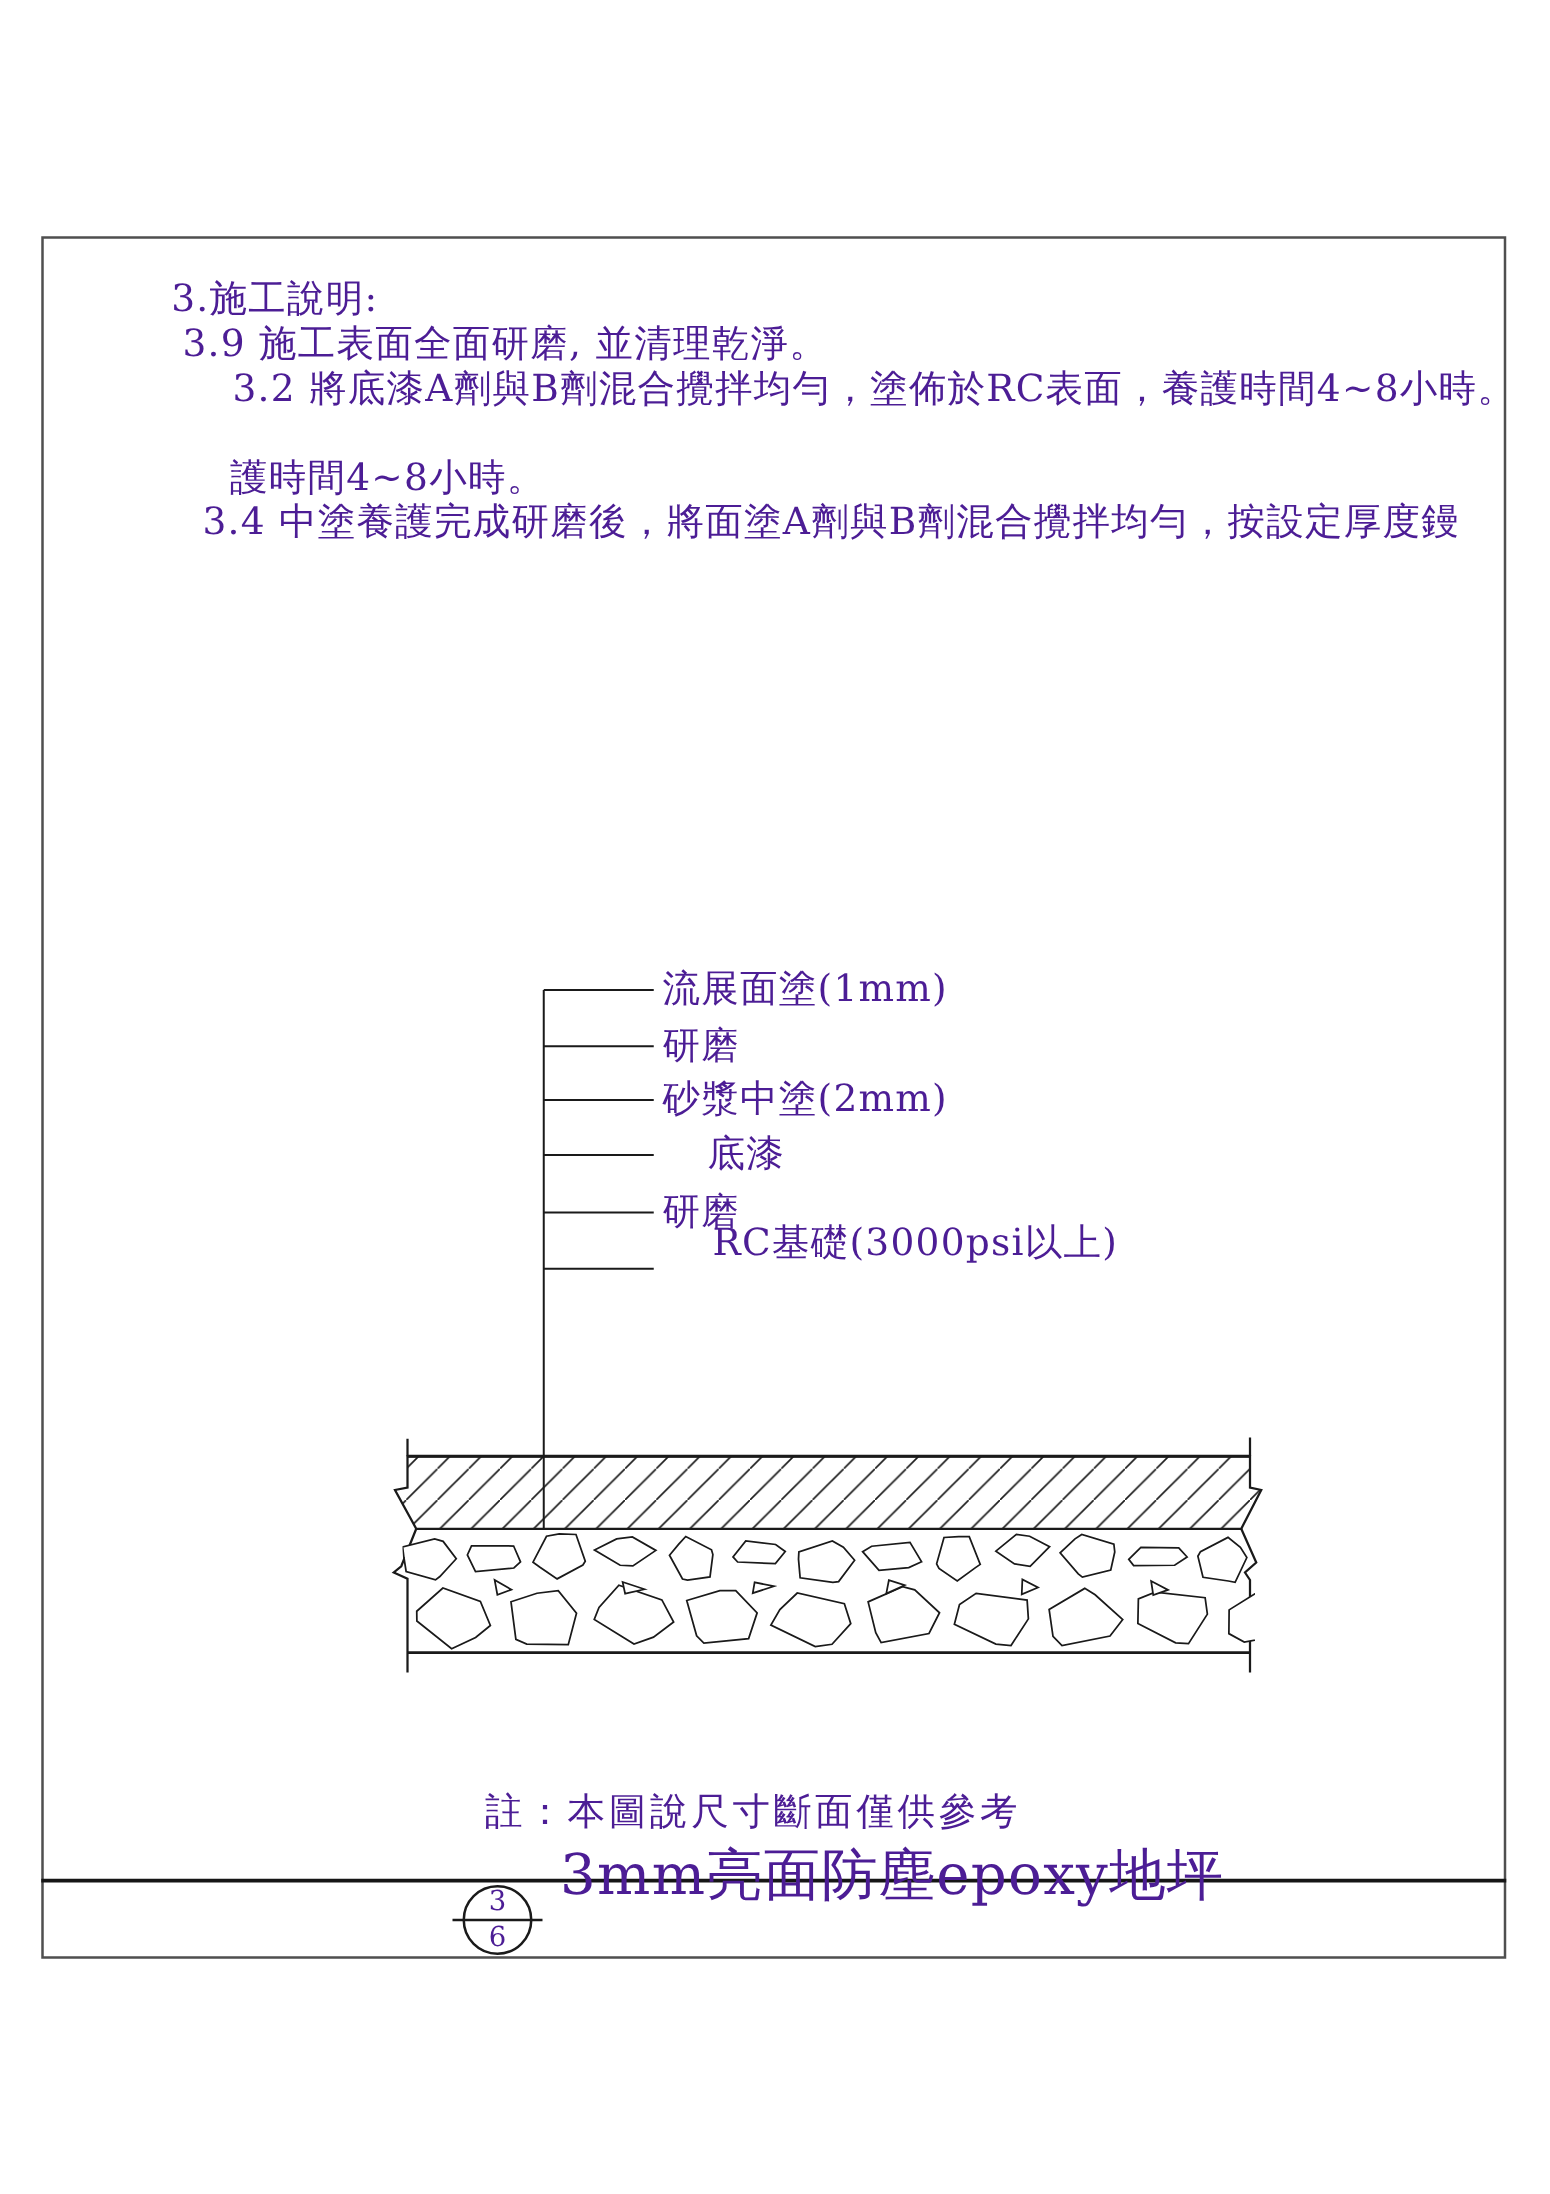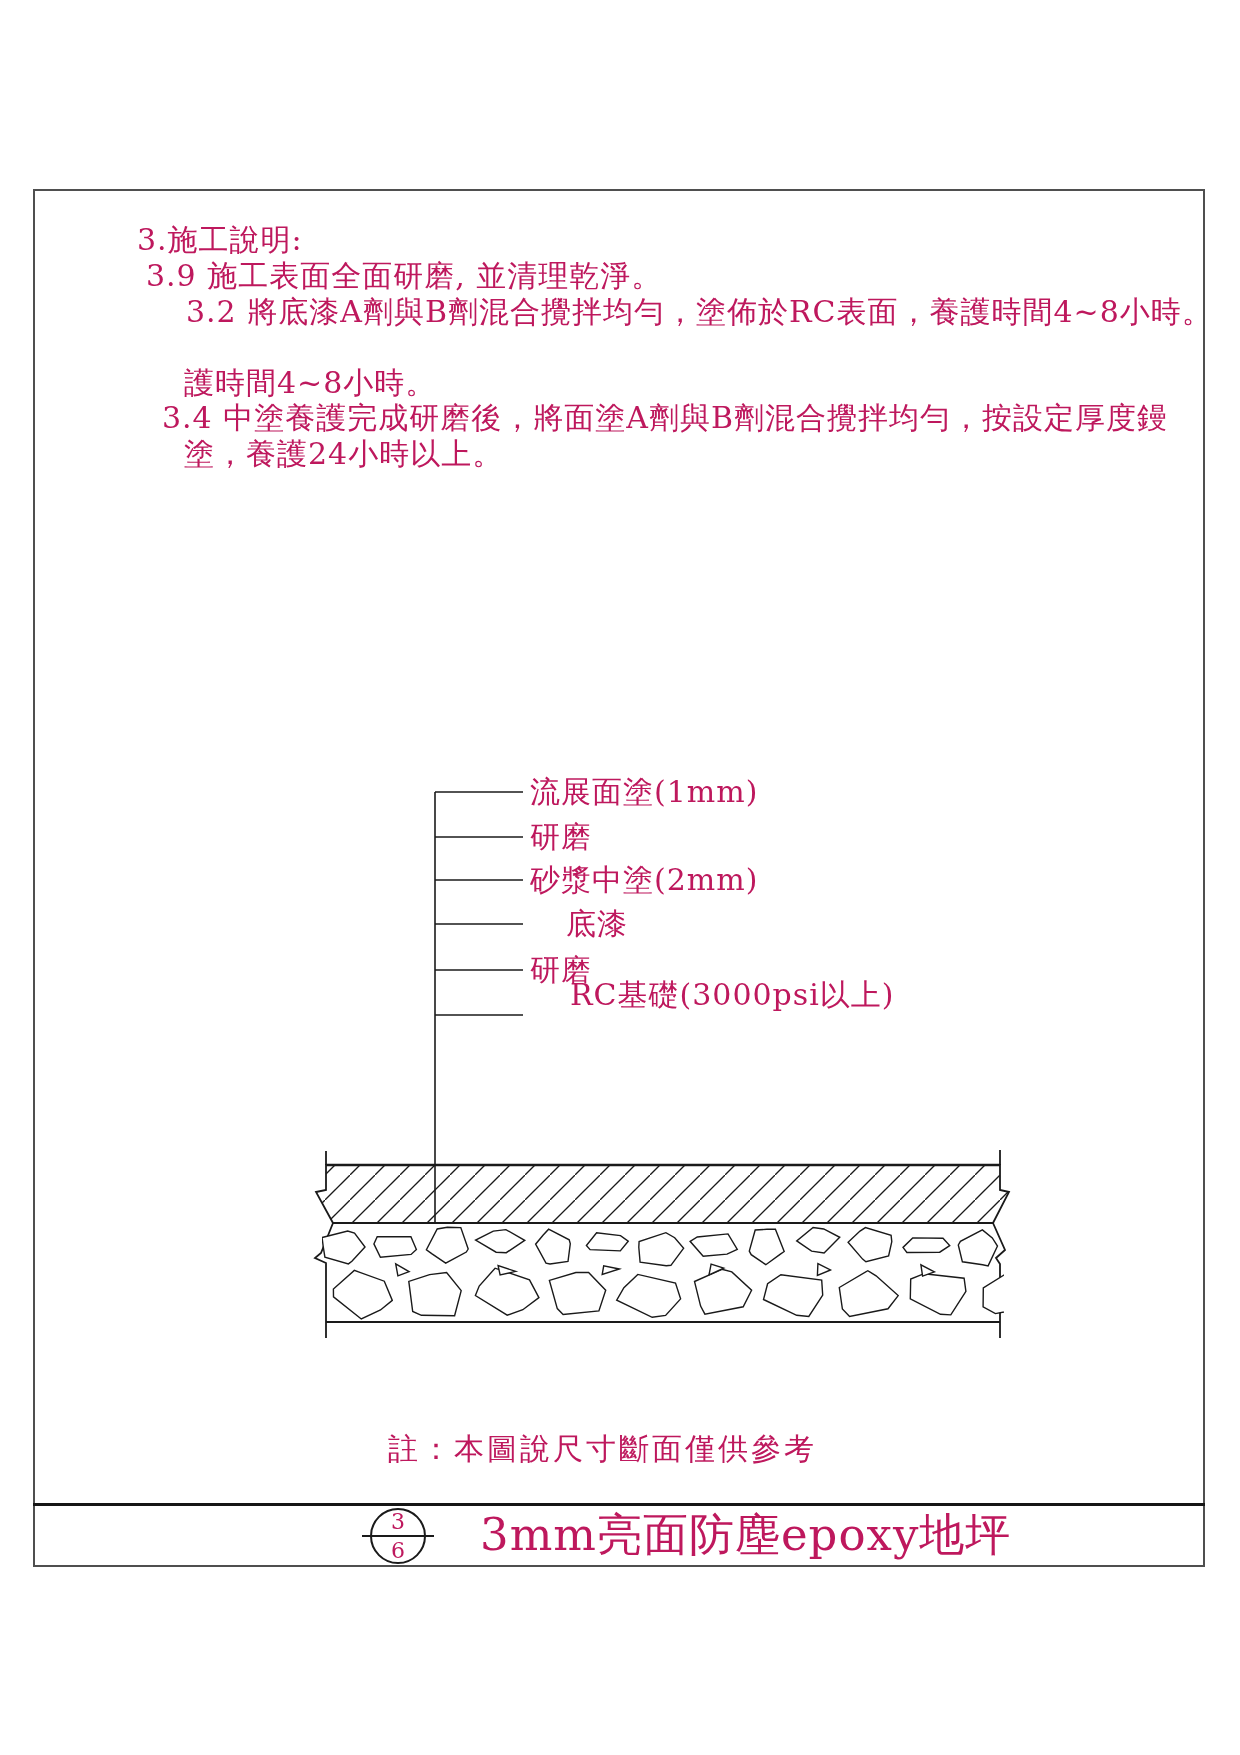--- a/index.html
+++ b/index.html
@@ -1,18 +1,18 @@
 <!DOCTYPE html>
 <html><head>
 <meta charset="utf-8">
 <style>
   html,body{margin:0;padding:0;background:#fff;}
   .page{
     position:relative;width:1240px;height:1755px;background:#ffffff;
-    font-family:"DejaVu Serif","Liberation Serif",serif;color:#be185d;overflow:hidden;
+    font-family:"DejaVu Serif","Liberation Serif",serif;color:#4c1d95;overflow:hidden;
   }
   .frame{
     position:absolute;left:33px;top:189px;width:1172px;height:1378px;
     border:2px solid #4f4f4f;box-sizing:border-box;
   }
   .txt{position:absolute;white-space:nowrap;font-size:30px;line-height:36px;letter-spacing:1px;}
   .heading{left:137px;top:222px;}
   .i0{left:146px;top:258px;}
   .i1{left:146px;top:294px;margin-left:40px;}
   .i2{left:146px;top:329px;}
@@ -30,35 +30,34 @@
   .art{position:absolute;left:0;top:0;}
   .tb-divider{position:absolute;left:33px;top:1503px;width:1172px;height:3px;background:#161616;}
   .badge-circle{
     position:absolute;left:370px;top:1508px;width:56px;height:56px;border:2px solid #1a1a1a;
     border-radius:50%;box-sizing:border-box;
   }
   .badge-line{position:absolute;left:362px;top:1535px;width:72px;height:2px;background:#1a1a1a;}
   .badge-num{position:absolute;width:56px;left:370px;text-align:center;font-size:22px;line-height:22px;}
   .badge-top{top:1511px;}
   .badge-bot{top:1540px;}
-  .title{position:absolute;left:448px;top:1509px;font-size:45px;line-height:52px;letter-spacing:1px;white-space:nowrap;margin-left:32px;}
+  .title{position:absolute;left:448px;top:1474px;font-size:45px;line-height:52px;letter-spacing:1px;white-space:nowrap;}
 </style>
 </head>
 <body>
 
 <div class="page">
 
   <div class="frame"></div>
 
   <div class="txt heading">3.施工說明:</div>
   <div class="txt i0">3.9 施工表面全面研磨, 並清理乾淨。</div>
   <div class="txt i1">3.2 將底漆A劑與B劑混合攪拌均勻，塗佈於RC表面，養護時間4~8小時。</div>
   <div class="txt i3">護時間4~8小時。</div>
   <div class="txt i4">3.4 中塗養護完成研磨後，將面塗A劑與B劑混合攪拌均勻，按設定厚度鏝</div>
-  <div class="txt i5">塗，養護24小時以上。</div>
 
   <svg class="art" width="1240" height="1755" viewBox="0 0 1240 1755">
     <defs>
       <pattern id="hatch" width="25" height="25" patternUnits="userSpaceOnUse">
         <path d="M-5,30 L30,-5" stroke="#1a1a1a" stroke-width="1.3" fill="none"></path>
       </pattern>
       <clipPath id="aggclip">
           <rect x="322" y="1224" width="682" height="97"></rect>
         </clipPath>
     </defs>

